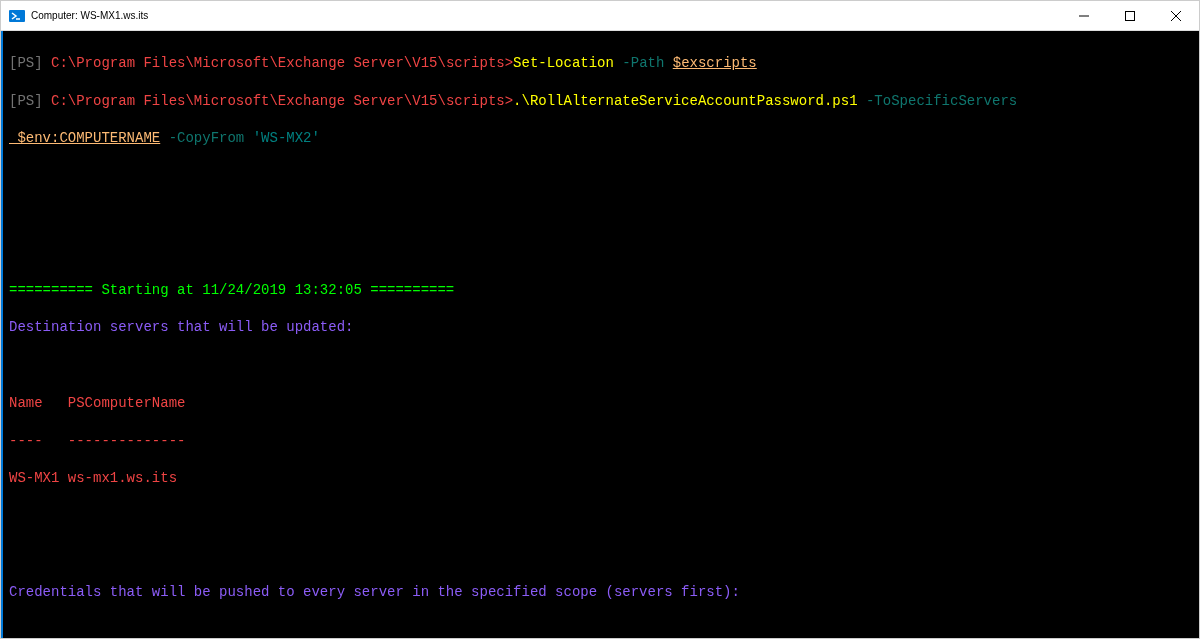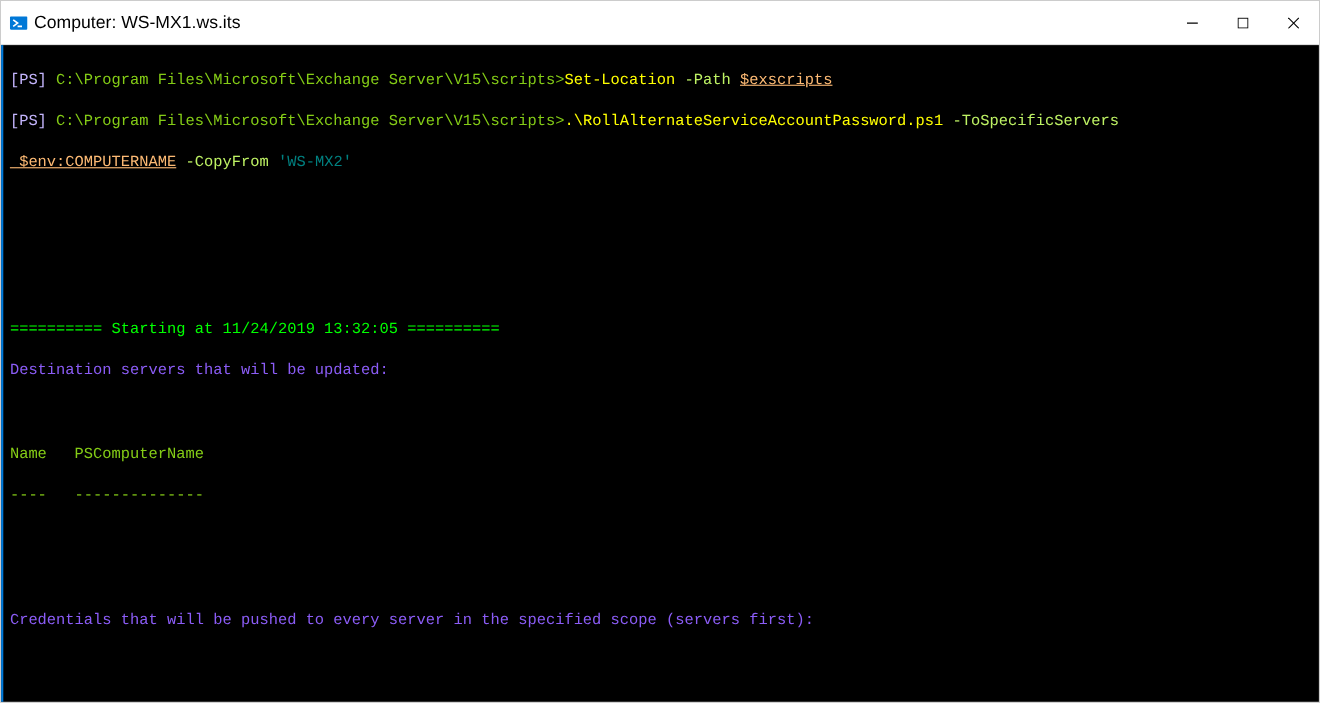--- a/index.html
+++ b/index.html
@@ -11,27 +11,27 @@
     }
     .window {
       width: 1200px;
       height: 639px;
       background: #fff;
       display: flex;
       flex-direction: column;
       border: 1px solid #ccc;
     }
     .titlebar {
-      height: 40px;
+      height: 30px;
       background: #fff;
       display: flex;
       align-items: center;
       border-bottom: 1px solid #ddd;
       font-family: 'Segoe UI', Tahoma, sans-serif;
-      font-size: 16px;
+      font-size: 10px;
     }
     .titlebar-icon {
       width: 16px;
       height: 16px;
       margin: 0 6px 0 8px;
       display: inline-flex;
       align-items: center;
       justify-content: center;
     }
     .titlebar-title {
@@ -54,25 +54,25 @@
       flex: 1;
       background: #000;
       padding: 4px 6px;
       overflow: hidden;
       line-height: 1.35;
       color: #cccccc;
       white-space: pre;
       border-left: 2px solid #0078d7;
     }
     .line { display: block; white-space: pre; }
-    .c-yellow { color: #c4b5fd; }
-    .c-white  { color: #84cc16; }
+    .c-yellow { color: #737373; }
+    .c-white  { color: #ef4444; }
     .c-dimgreen { color: #8b5cf6; }
     .c-cmdlet { color: #ffff00; }
-    .c-param  { color: #bef264; }
+    .c-param  { color: #0f766e; }
     .c-var    { color: #fdba74; text-decoration: underline; }
     .c-str    { color: #008080; }
     .c-bright { color: #00ff00; }
   </style>
 </head>
 <body>
 
 <div class="window">
 
   <div class="titlebar">
@@ -109,20 +109,21 @@
 <span class="line"><span class="c-yellow">[PS]</span><span class="c-white"> </span><span class="c-white">C:\Program Files\Microsoft\Exchange Server\V15\scripts&gt;</span><span class="c-cmdlet">.\RollAlternateServiceAccountPassword.ps1</span><span> </span><span class="c-param">-ToSpecificServers</span></span>
 <span class="line"><span class="c-var"> $env:COMPUTERNAME</span><span> </span><span class="c-param">-CopyFrom</span><span> </span><span class="c-str">'WS-MX2'</span></span>
 <span class="line">&nbsp;</span>
 <span class="line">&nbsp;</span>
 <span class="line">&nbsp;</span>
 <span class="line c-bright">========== Starting at 11/24/2019 13:32:05 ==========</span>
 <span class="line c-dimgreen">Destination servers that will be updated:</span>
 <span class="line">&nbsp;</span>
 <span class="line c-white">Name   PSComputerName</span>
 <span class="line c-white">----   --------------</span>
+<span class="line c-white">WS-MX1 ws-mx1.ws.its</span>
 <span class="line">&nbsp;</span>
 <span class="line">&nbsp;</span>
 <span class="line c-dimgreen">Credentials that will be pushed to every server in the specified scope (servers first):</span>
 <span class="line">&nbsp;</span>
 
 
 
 
 
 

